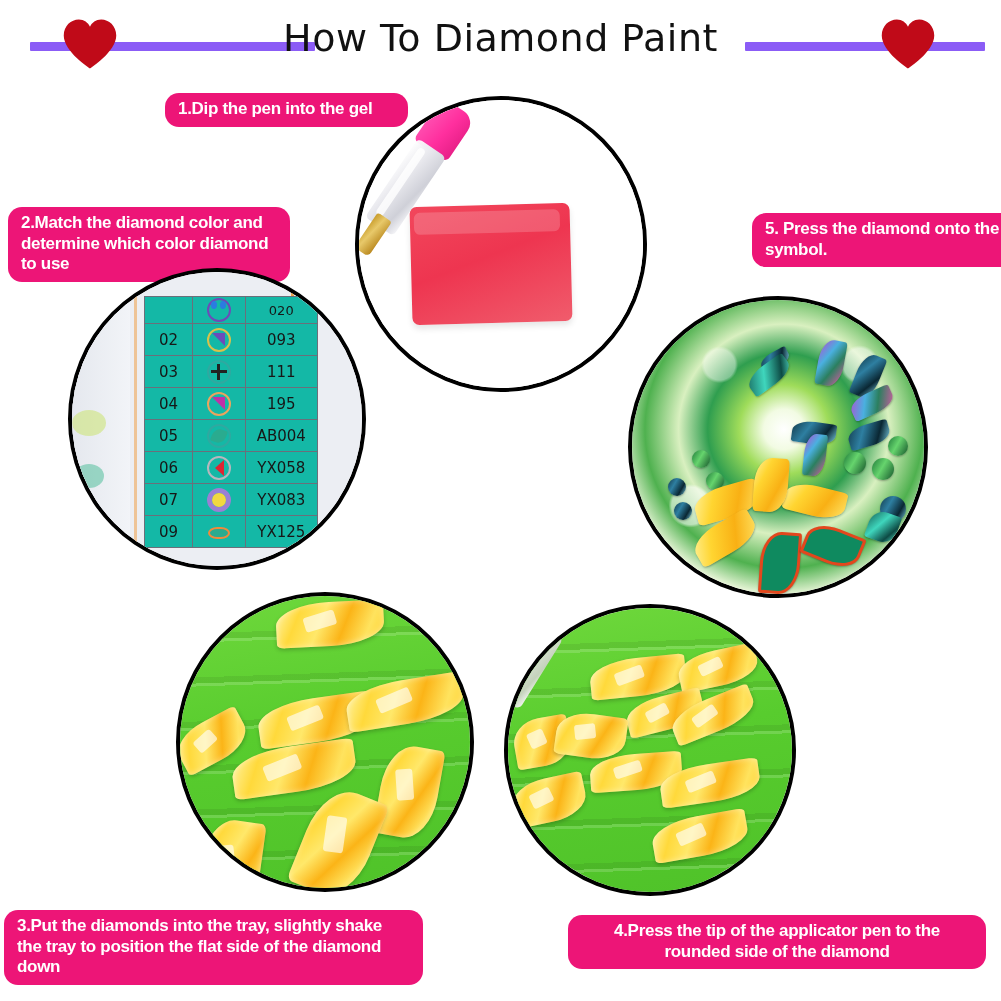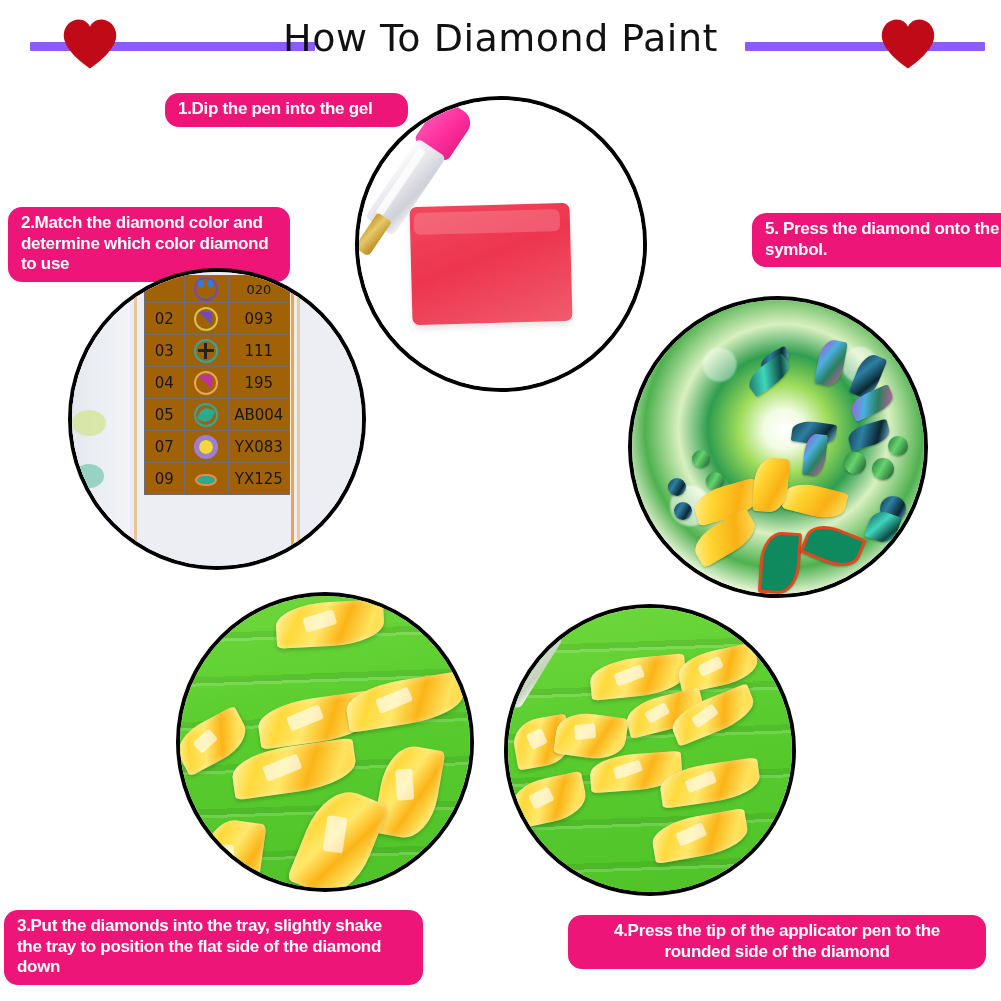--- a/index.html
+++ b/index.html
@@ -142,25 +142,25 @@
   .chart-orange-line{
     position:absolute; top:0; width:3px; height:100%;
     background:#f0a24a;
   }
   .chart-orange-line.l1{ left:62px; opacity:.55; }
   .chart-orange-line.l2{ left:219px; }
   .chart-orange-line.l3{ left:225px; opacity:.5; }
 
   table.colors {
     position:absolute;
-    left: 72px; top: 3px;
-    width: 146px;
+    left: 72px; top: 24px;
+    width: 174px;
     border-collapse: collapse;
     font-family: "DejaVu Sans", sans-serif;
-    background:#a16207;
+    background:#14b8a6;
   }
   table.colors td {
     border: 1px solid #6b6f7a;
     height: 31px;
     font-size: 15px;
     color: #171717;
     text-align:center;
     padding:0;
   }
   td.c-num  { width: 40px; }
@@ -349,20 +349,30 @@
             <td class="c-num" data-interactable="false">05</td>
             <td class="c-sym" data-interactable="false">
               <span class="sym" data-interactable="false">
                 <span class="sym-ring" style="border-color:#2fa9a0"></span>
                 <span class="sym-leaf"></span>
               </span>
             </td>
             <td class="c-code" data-interactable="false">AB004</td>
           </tr>
 
+          <tr data-interactable="false">
+            <td class="c-num" data-interactable="false">06</td>
+            <td class="c-sym" data-interactable="false">
+              <span class="sym" data-interactable="false">
+                <span class="sym-ring" style="border-color:#b7b7bd"></span>
+                <span class="sym-arrow"></span>
+              </span>
+            </td>
+            <td class="c-code" data-interactable="false">YX058</td>
+          </tr>
 
           <tr data-interactable="false">
             <td class="c-num" data-interactable="false">07</td>
             <td class="c-sym" data-interactable="false">
               <span class="sym" data-interactable="false">
                 <span class="sym-ring" style="border-color:#9a7fd4;border-width:5px"></span>
                 <span class="sym-dot"></span>
               </span>
             </td>
             <td class="c-code" data-interactable="false">YX083</td>

